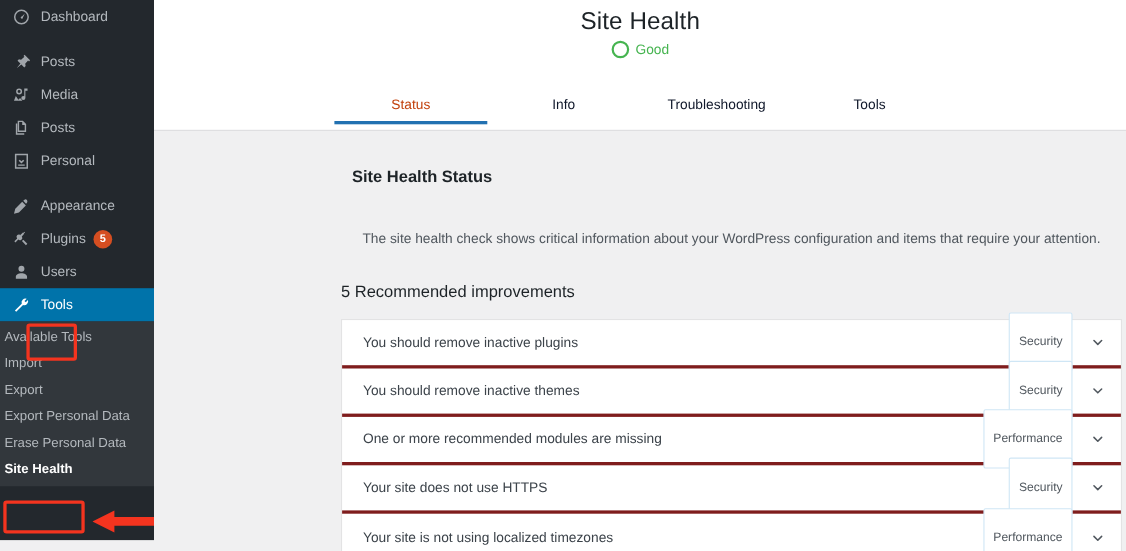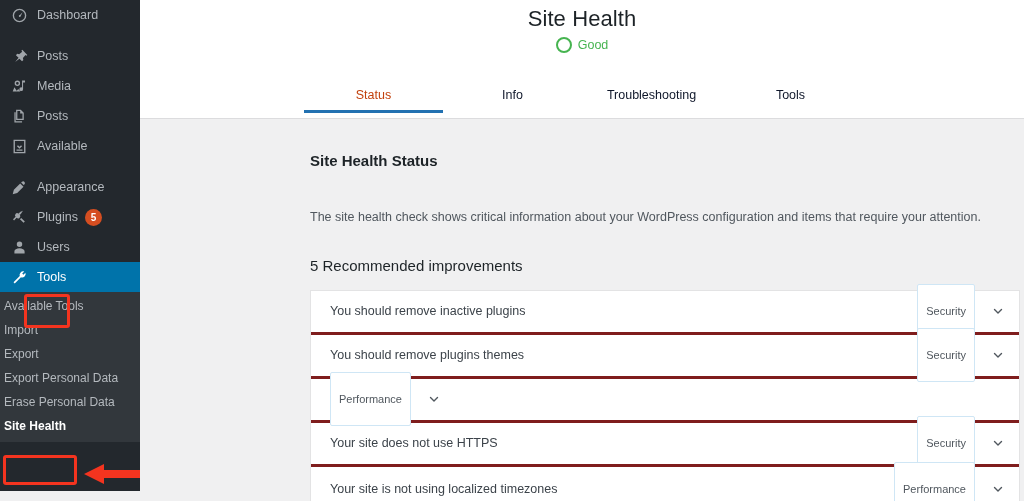--- a/index.html
+++ b/index.html
@@ -149,26 +149,28 @@
   .tab.active { color: #c2410c; border-bottom-color: #2271b1; }
 
   #content { padding: 33px 0 0 0; }
   #content-inner { width: 710px; margin-left: 170px; }
 
   #section-title {
     font-size: 15px;
     font-weight: bold;
     color: #1d2327;
     margin-bottom: 40px;
+    margin-left: 10px;
   }
   #section-desc {
     font-size: 12.5px;
     color: #50575e;
     margin-bottom: 30px;
     line-height: 1.4;
+    text-align: center;
   }
   #improvements-title {
     font-size: 15px;
     color: #1d2327;
     font-weight: normal;
     margin-bottom: 16px;
   }
 
   #issue-list {
     background: #fff;
@@ -242,21 +244,21 @@
             </svg>
           </span>
           <span class="mi-label">Posts</span>
         </div>
         <div class="menu-item">
           <span class="menu-ico">
             <svg width="17" height="17" viewBox="0 0 20 20" fill="currentColor">
               <path d="M3 2h14v16H3zm1.6 1.6v12.8h10.8V3.6zM10 5l0 5.2L8.2 8.4 7 9.6 10 12.6l3-3-1.2-1.2L10 10.2V5zM6.5 13.6h7v1.3h-7z"></path>
             </svg>
           </span>
-          <span class="mi-label">Available</span>
+          <span class="mi-label">Personal</span>
         </div>
         <div class="gap"></div>
         <div class="menu-item">
           <span class="menu-ico">
             <svg width="17" height="17" viewBox="0 0 20 20" fill="currentColor">
               <path d="M14.6 2.5a2.4 2.4 0 00-1.7.7l-1 1 3 3 1-1a2.4 2.4 0 00-1.3-3.7zM10.8 5.3L3.4 12.7 2 18l5.3-1.4 7.4-7.4z"></path>
             </svg>
           </span>
           <span class="mi-label">Appearance</span>
         </div>
@@ -343,29 +345,30 @@
             <div class="issue-row">
               <span class="issue-title">You should remove inactive plugins</span>
               <span class="issue-badge">Security</span>
               <span class="chev">
                 <svg width="14" height="14" viewBox="0 0 20 20" fill="none" stroke="currentColor" stroke-width="2" stroke-linecap="round" stroke-linejoin="round">
                   <polyline points="5,8 10,13 15,8"></polyline>
                 </svg>
               </span>
             </div>
             <div class="issue-row">
-              <span class="issue-title">You should remove plugins themes</span>
+              <span class="issue-title">You should remove inactive themes</span>
               <span class="issue-badge">Security</span>
               <span class="chev">
                 <svg width="14" height="14" viewBox="0 0 20 20" fill="none" stroke="currentColor" stroke-width="2" stroke-linecap="round" stroke-linejoin="round">
                   <polyline points="5,8 10,13 15,8"></polyline>
                 </svg>
               </span>
             </div>
             <div class="issue-row">
+              <span class="issue-title">One or more recommended modules are missing</span>
               <span class="issue-badge">Performance</span>
               <span class="chev">
                 <svg width="14" height="14" viewBox="0 0 20 20" fill="none" stroke="currentColor" stroke-width="2" stroke-linecap="round" stroke-linejoin="round">
                   <polyline points="5,8 10,13 15,8"></polyline>
                 </svg>
               </span>
             </div>
             <div class="issue-row">
               <span class="issue-title">Your site does not use HTTPS</span>
               <span class="issue-badge">Security</span>

